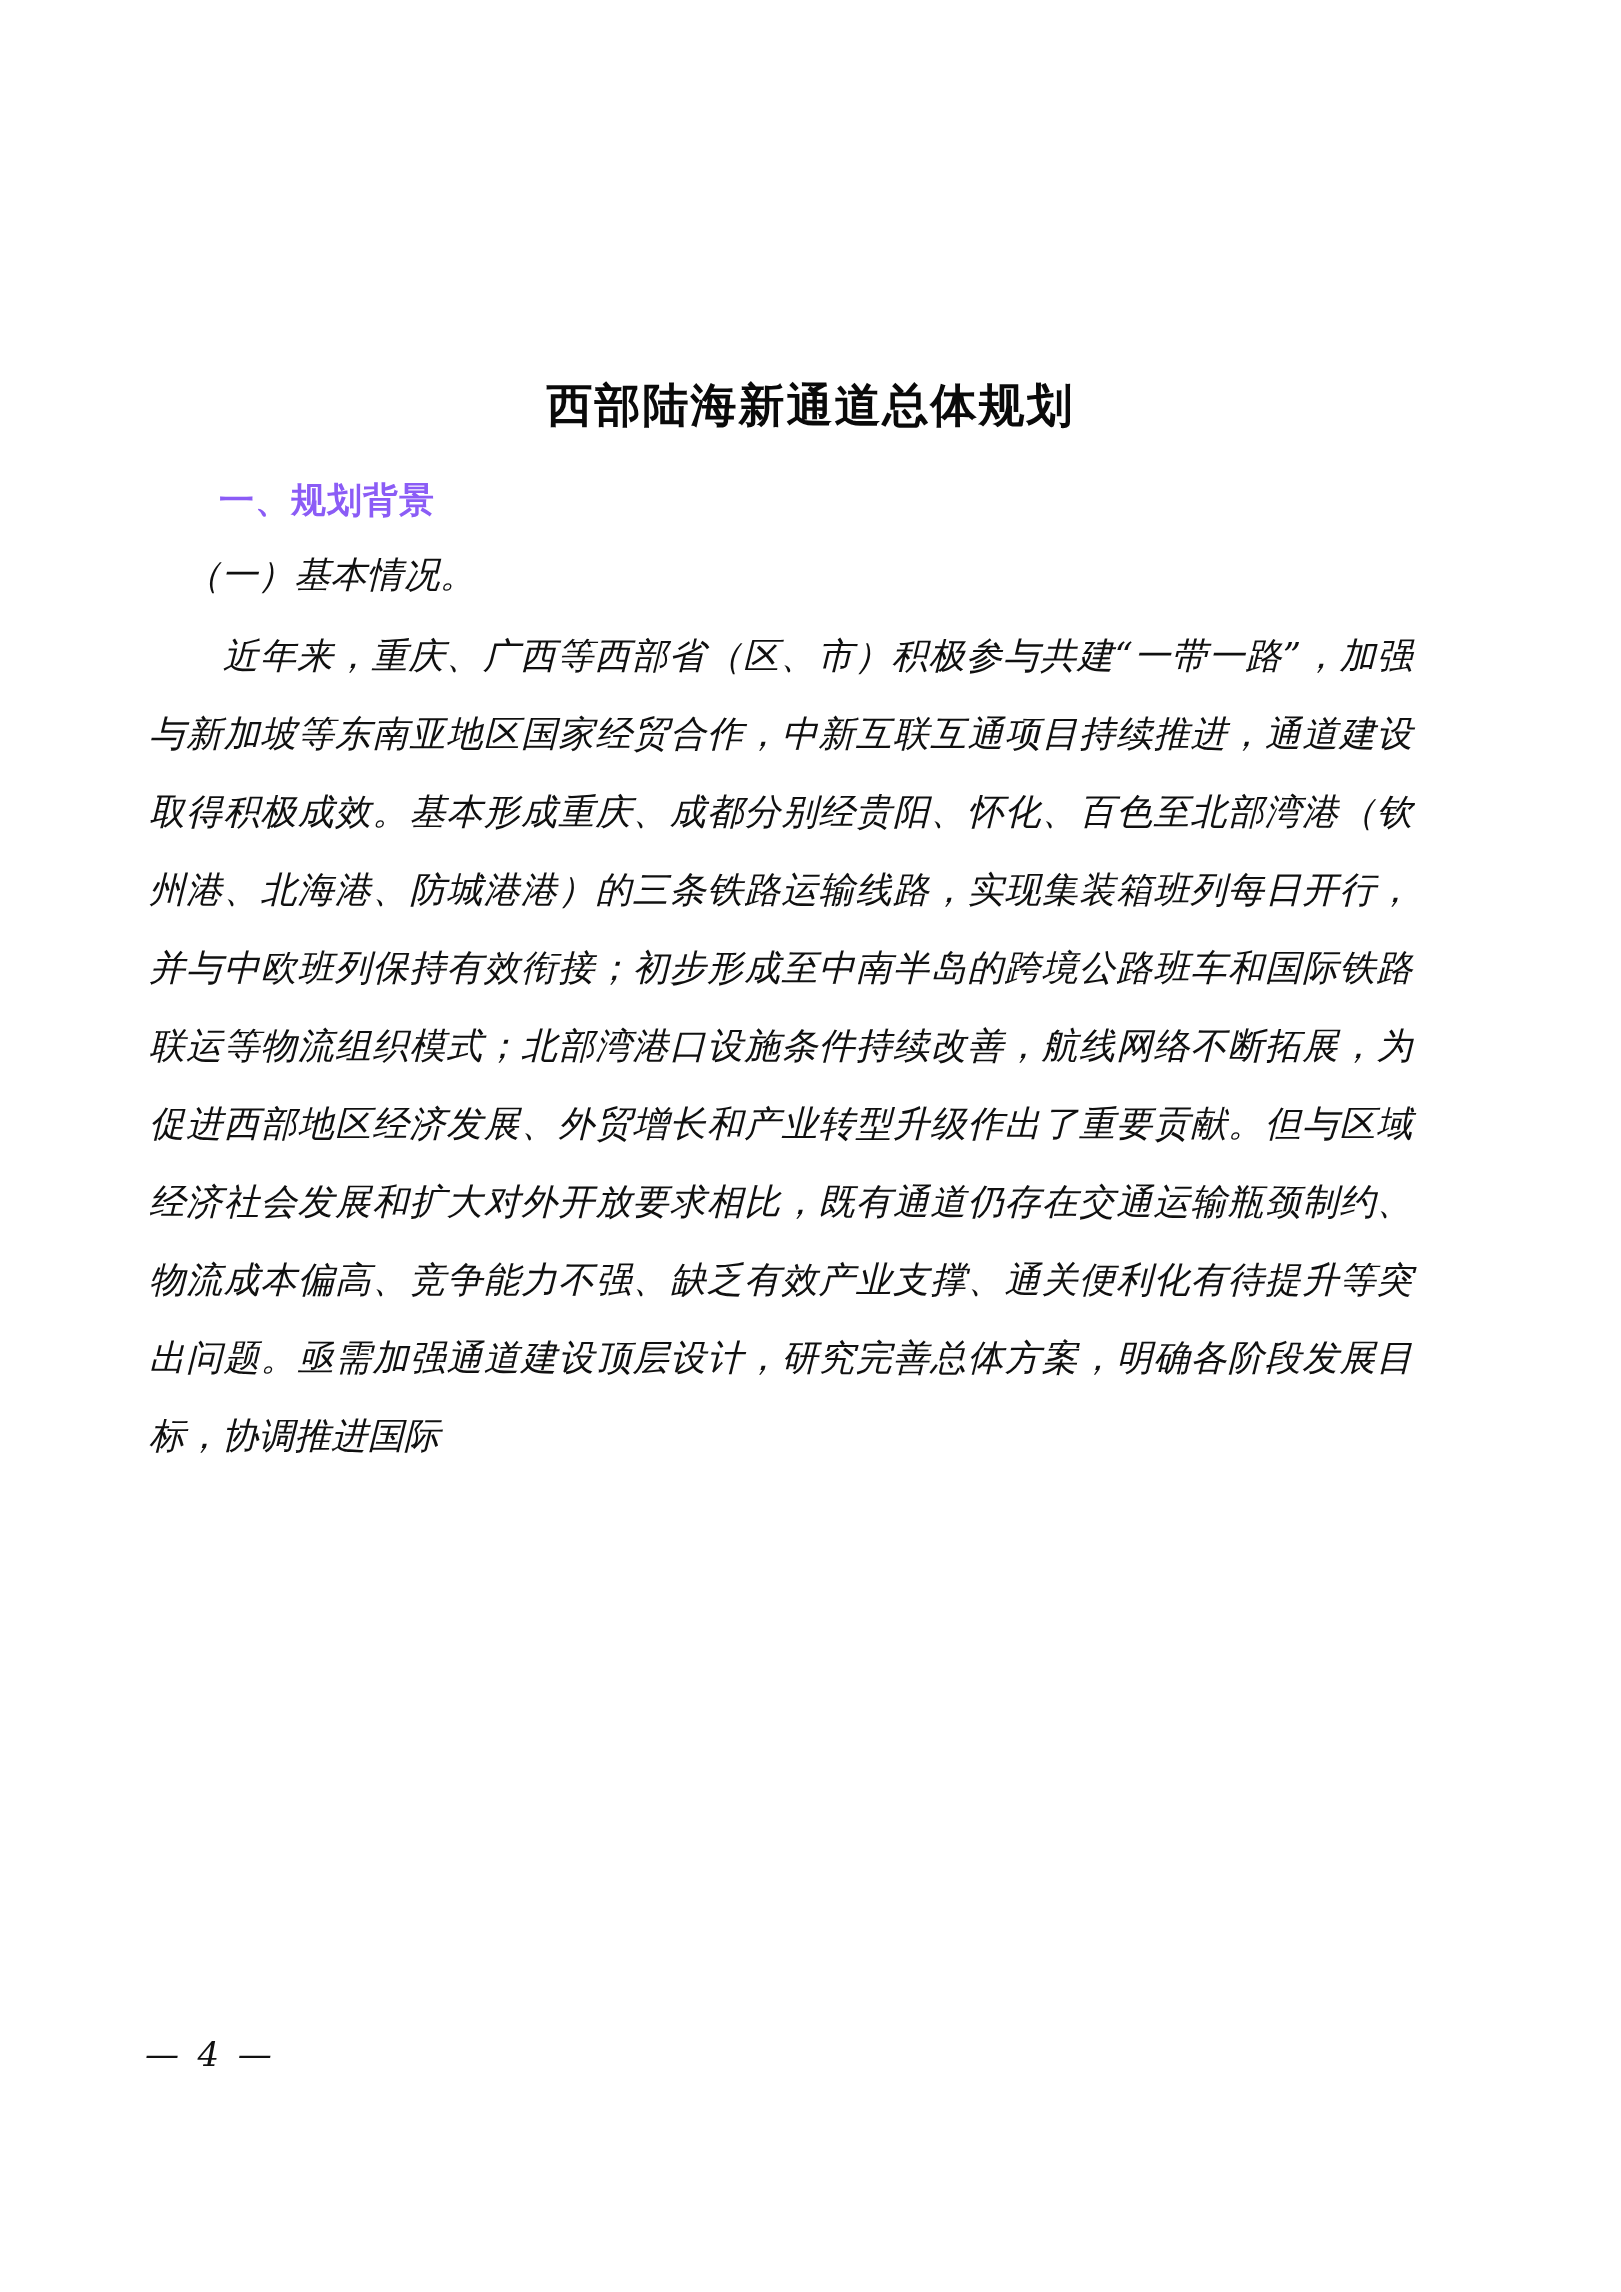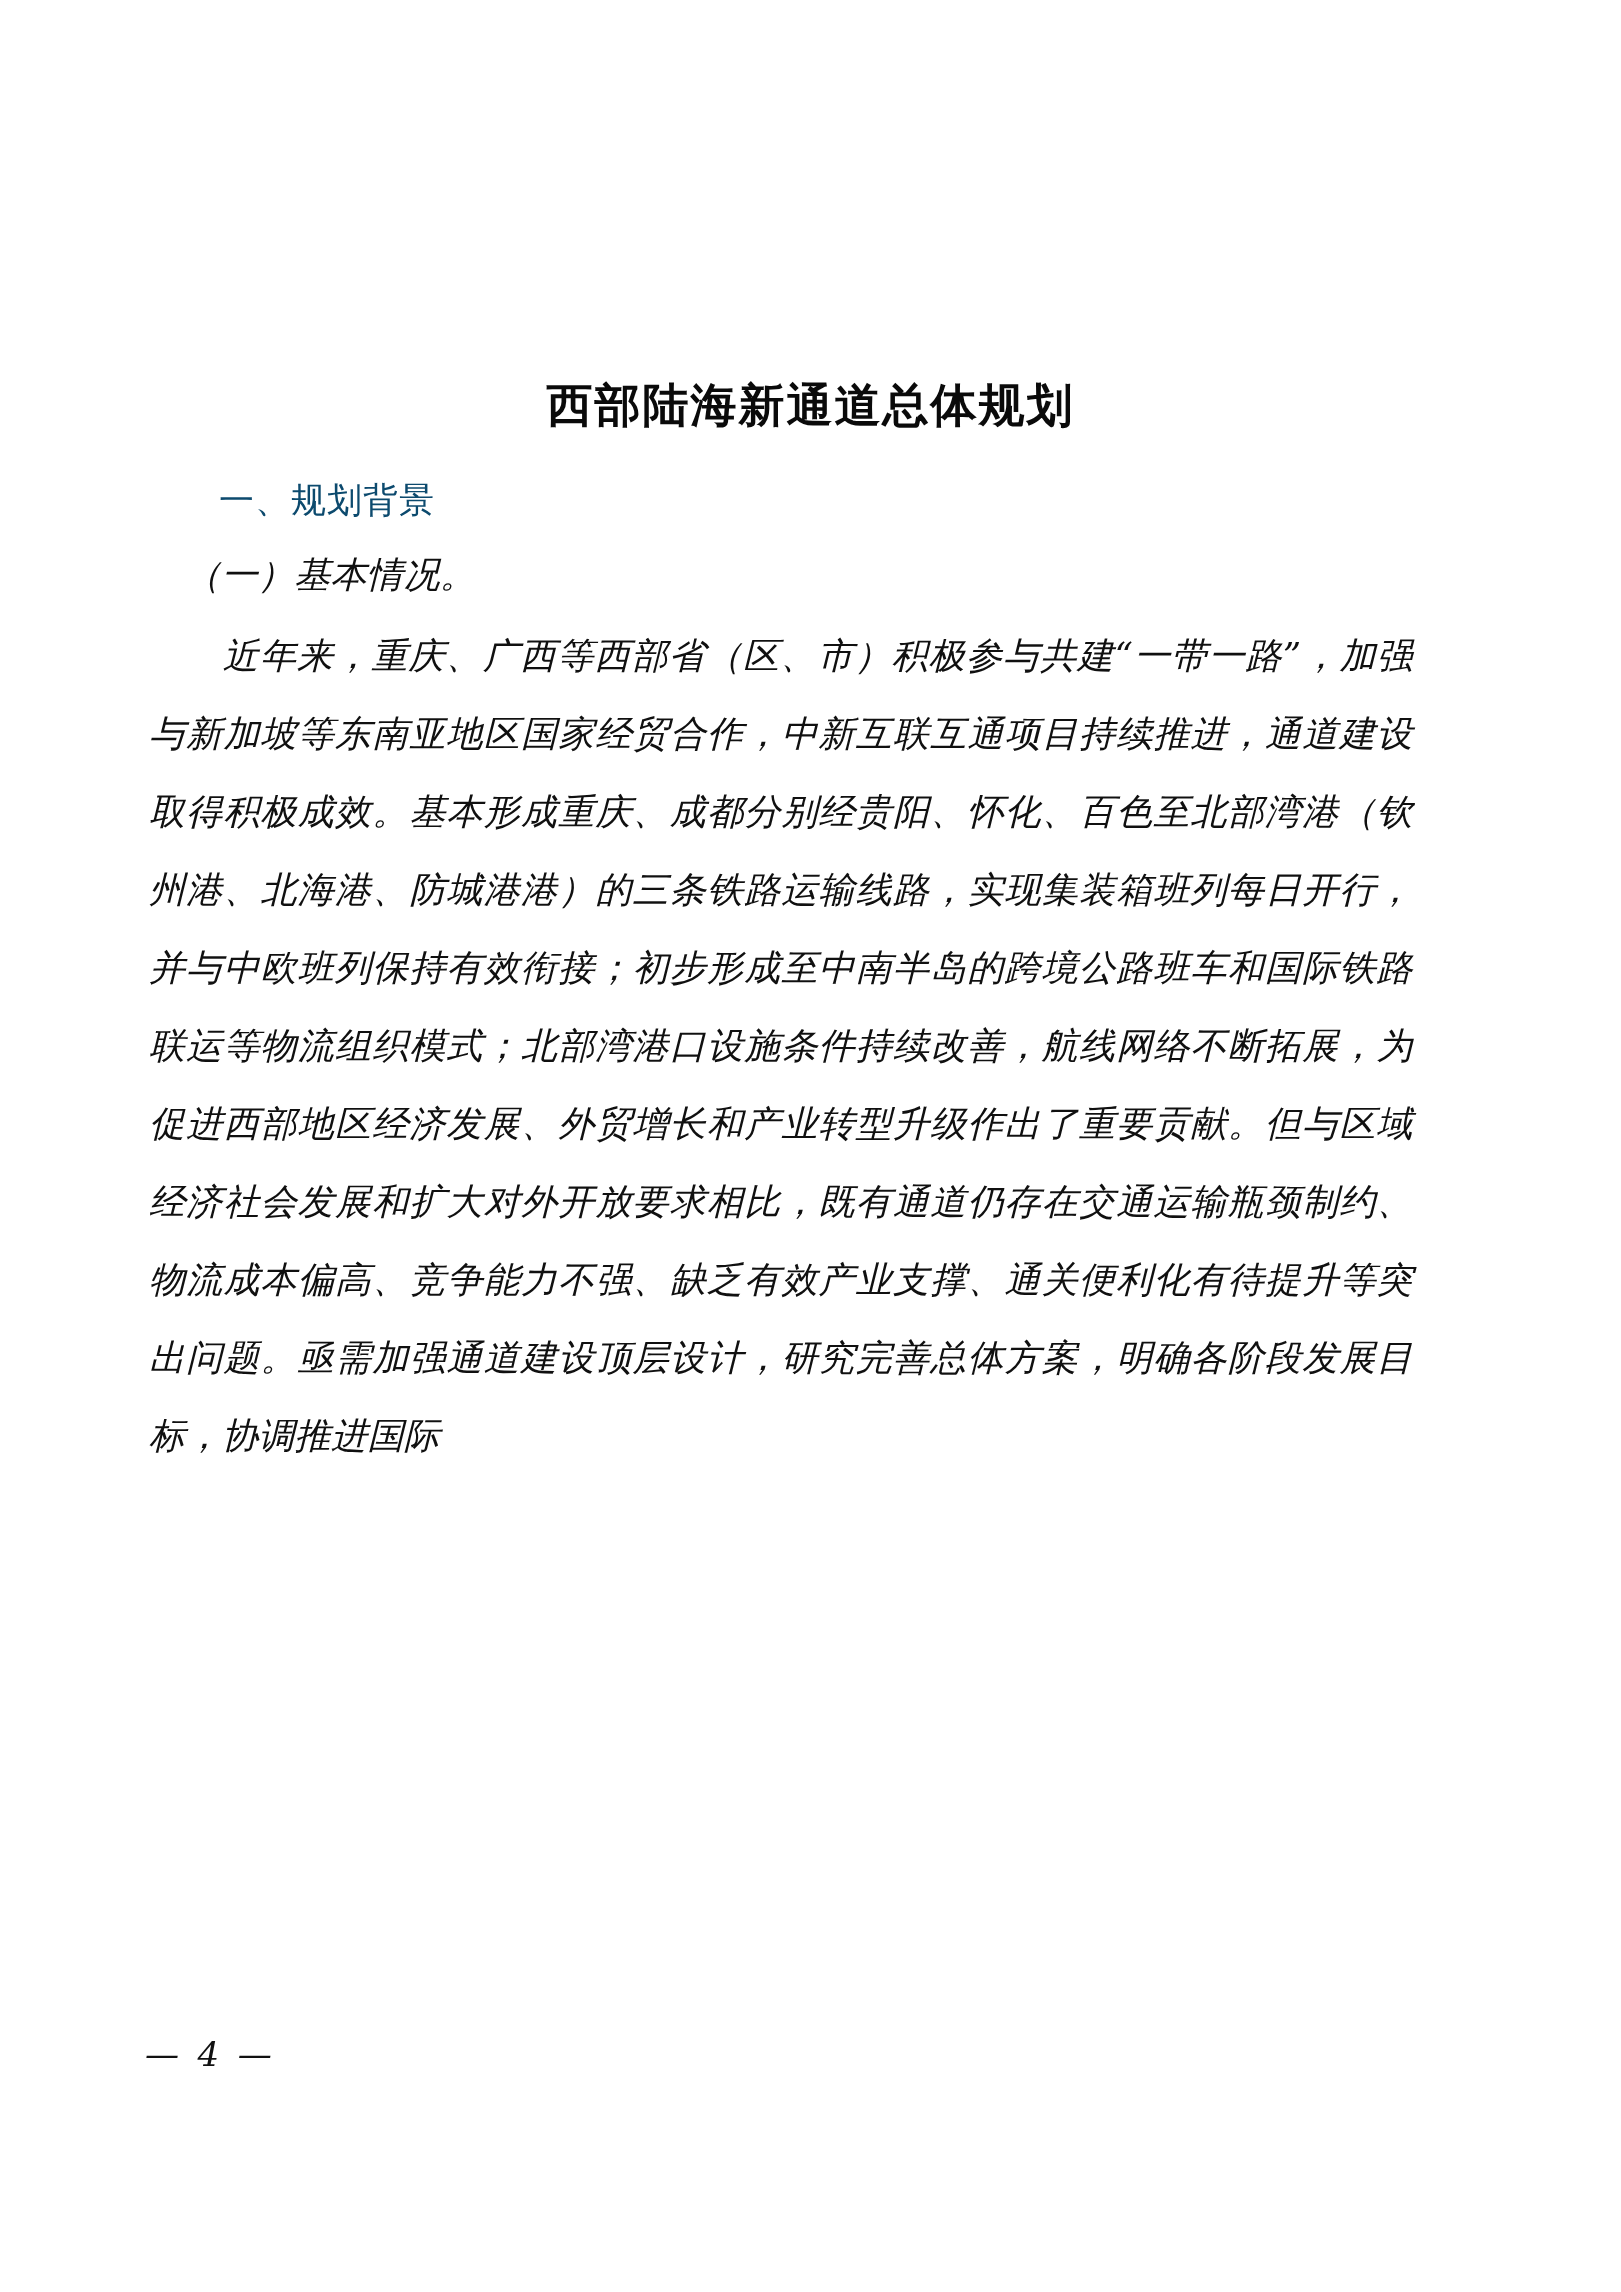--- a/index.html
+++ b/index.html
@@ -67,26 +67,26 @@
   p.para, .sub-head {
     font-synthesis: style;
   }
 
   p.para.indent { text-indent: 2.05em; }
 
   
   .sec-head {
     margin: 0;
     font-family: "DejaVu Sans", "Liberation Sans", sans-serif;
-    font-weight: 400;
+    font-weight: 700;
     font-size: 35px;
     line-height: 78px;
     letter-spacing: 1px;
     text-indent: 2.0em;
-    color: #0c4a6e;
+    color: #8b5cf6;
     font-style: normal;
   }
 
   .sub-head {
     margin: 0;
     font-family: Liberation Mono, monospace;
     font-size: 36px;
     line-height: 78px;
     letter-spacing: 0.4px;
     text-indent: 1.0em;

